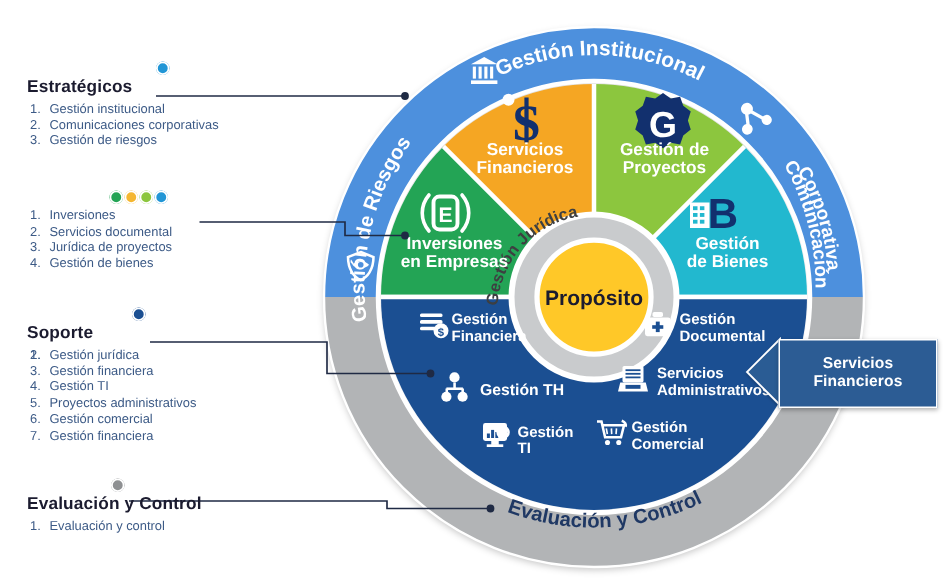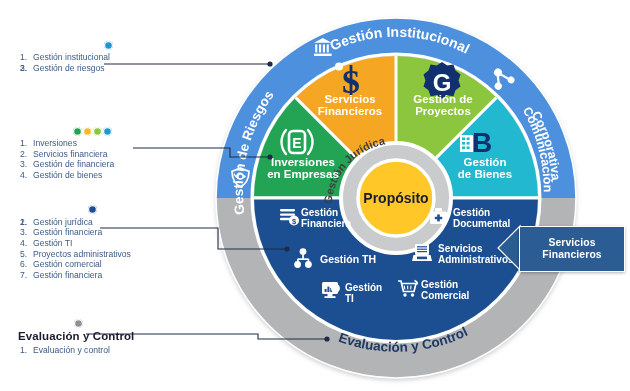--- a/index.html
+++ b/index.html
@@ -282,46 +282,48 @@
       <path d="M 520 226 L 520 270 L 498 248 Z" fill="#2c5c94" stroke="#ffffff" stroke-width="1.2" filter="url(#tinyshadow)"></path>
     </g>
   </svg>
 
   <div class="legend">
 
     <div class="legend-group g-estrategicos">
       <div class="dots" style="left:86px;top:-11px;">
         <span class="dot" style="background:#2196d6"></span>
       </div>
+      <div class="legend-title">Estratégicos</div>
       <ol class="legend-list">
         <li><span class="num">1.</span><span>Gestión institucional</span></li>
-        <li><span class="num">2.</span></li>
+        <li><span class="num">2.</span><span>Comunicaciones corporativas</span></li>
         <li><span class="num">3.</span><span>Gestión de riesgos</span></li>
       </ol>
     </div>
 
     <div class="legend-group g-misionales">
       <div class="dots" style="left:55px;top:-11px;">
         <span class="dot" style="background:#23a455"></span>
         <span class="dot" style="background:#f5b731"></span>
         <span class="dot" style="background:#8cc63e"></span>
         <span class="dot" style="background:#2196d6"></span>
       </div>
       <ol class="legend-list">
         <li><span class="num">1.</span><span>Inversiones</span></li>
-        <li><span class="num">2.</span><span>Servicios financiera</span></li>
-        <li><span class="num">3.</span><span>Gestión de financiera</span></li>
+        <li><span class="num">2.</span><span>Servicios documental</span></li>
+        <li><span class="num">3.</span><span>Jurídica de proyectos</span></li>
         <li><span class="num">4.</span><span>Gestión de bienes</span></li>
       </ol>
     </div>
 
     <div class="legend-group g-soporte">
       <div class="dots" style="left:70px;top:-11px;">
         <span class="dot" style="background:#1b4f92"></span>
       </div>
+      <div class="legend-title">Soporte</div>
       <ol class="legend-list">
         <li><span class="num">1.</span></li>
         <li><span class="num">2.</span><span>Gestión jurídica</span></li>
         <li><span class="num">3.</span><span>Gestión financiera</span></li>
         <li><span class="num">4.</span><span>Gestión TI</span></li>
         <li><span class="num">5.</span><span>Proyectos administrativos</span></li>
         <li><span class="num">6.</span><span>Gestión comercial</span></li>
         <li><span class="num">7.</span><span>Gestión financiera</span></li>
       </ol>
     </div>

